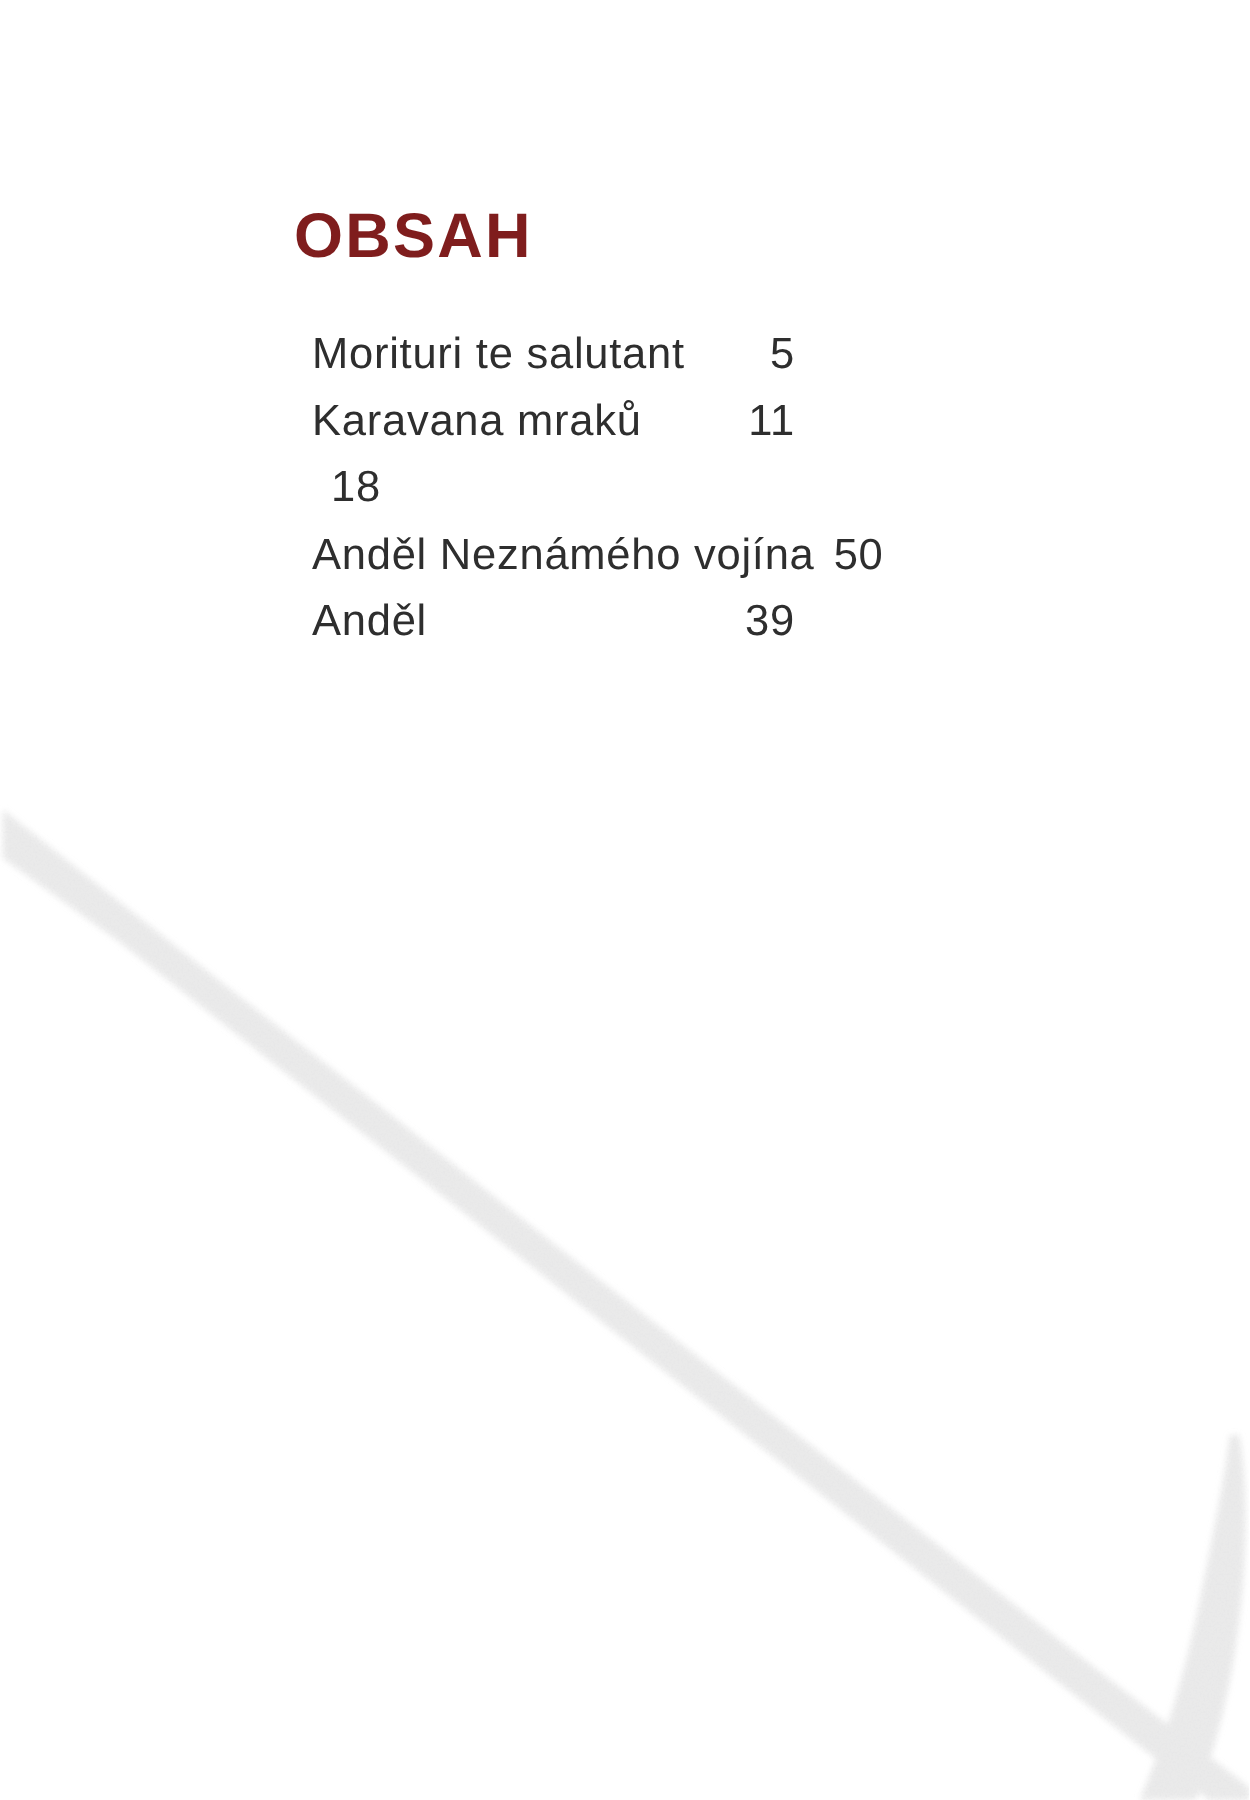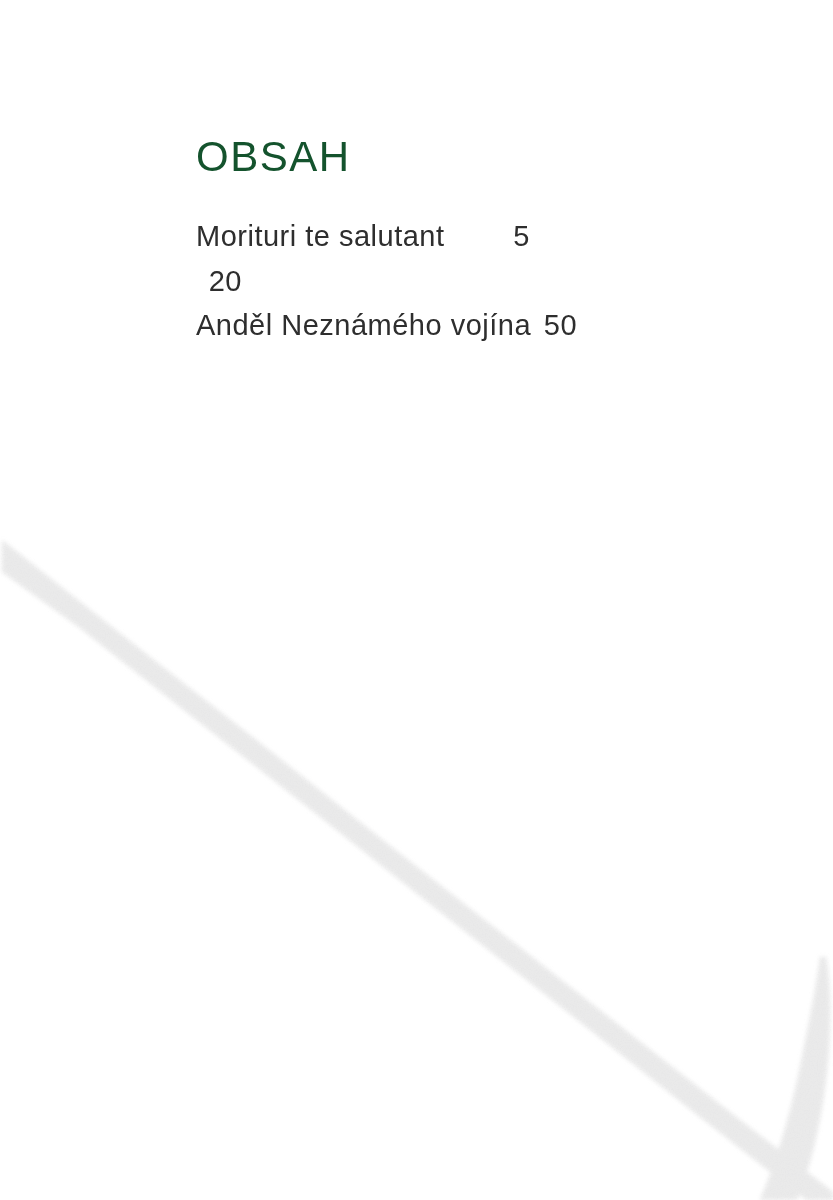--- a/index.html
+++ b/index.html
@@ -26,27 +26,27 @@
   .toc {
     position: absolute;
     left: 196px;
     top: 136px;
     width: 334px;
   }
   .toc-title {
     margin: 0;
     font-size: 42px;
     line-height: 1;
-    font-weight: 400;
+    font-weight: 700;
     letter-spacing: 1.5px;
-    color: #14532d;
+    color: #7f1d1d;
   }
   .toc-list {
     list-style: none;
-    margin: 36px 0 0 0;
+    margin: 36px 0 0 12px;
     padding: 0;
   }
   .toc-row {
     display: flex;
     justify-content: space-between;
     align-items: baseline;
     font-size: 29px;
     line-height: 44.5px;
     font-weight: 300;
     letter-spacing: 0.5px;
@@ -89,22 +89,30 @@
 
   <main class="toc">
     <h1 class="toc-title">OBSAH</h1>
 
     <ul class="toc-list">
       <li class="toc-row">
         <span class="entry-title">Morituri te salutant</span>
         <span class="entry-page">5</span>
       </li>
       <li class="toc-row">
-        <span class="entry-page">20</span>
+        <span class="entry-title">Karavana mraků</span>
+        <span class="entry-page">11</span>
+      </li>
+      <li class="toc-row">
+        <span class="entry-page">18</span>
       </li>
       <li class="toc-row">
         <span class="entry-title">Anděl Neznámého vojína</span>
         <span class="entry-page">50</span>
+      </li>
+      <li class="toc-row">
+        <span class="entry-title">Anděl</span>
+        <span class="entry-page">39</span>
       </li>
     </ul>
   </main>
 
 </div>
 
 </body></html>

